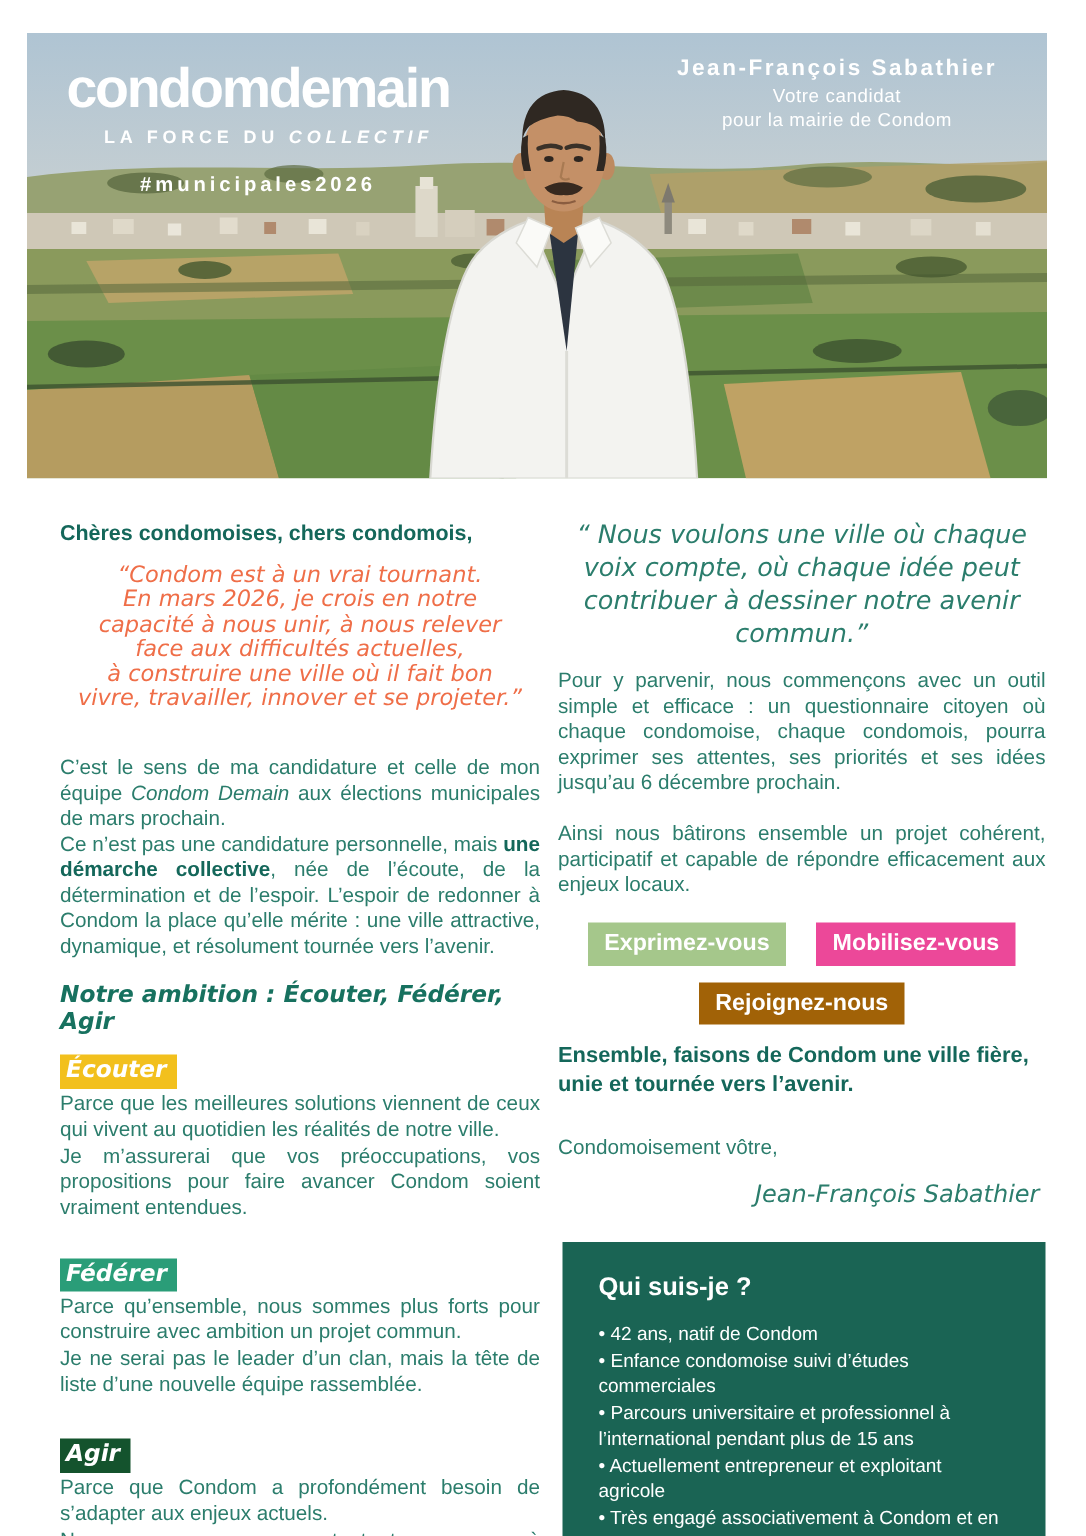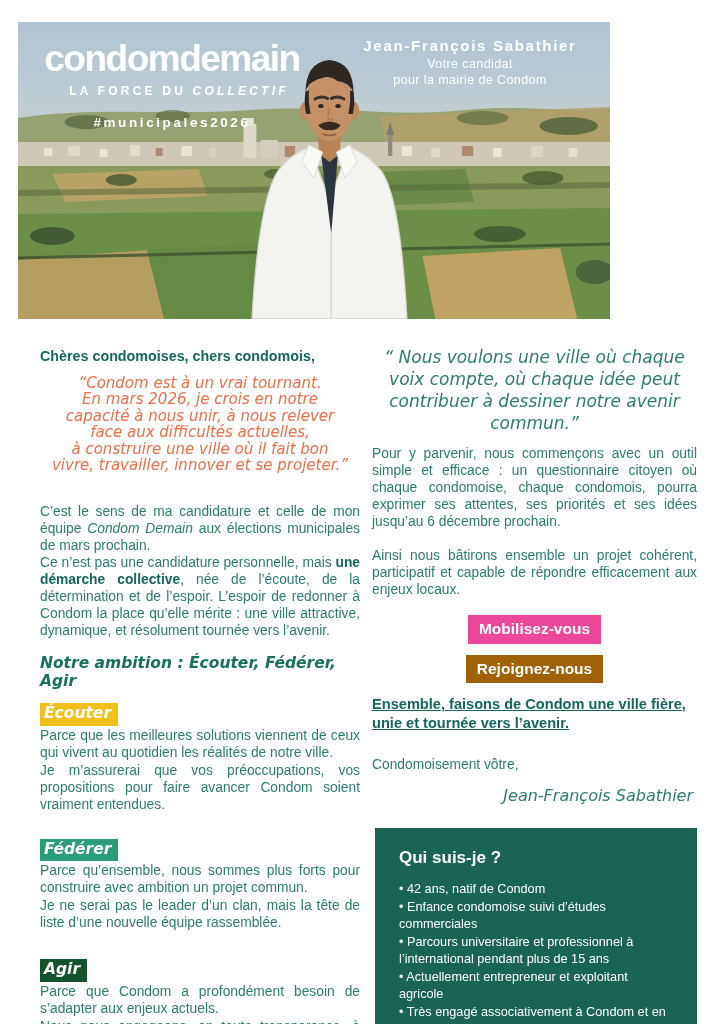--- a/index.html
+++ b/index.html
@@ -1,20 +1,20 @@
 <!DOCTYPE html>
 <html><head>
 <meta charset="utf-8">
 <style>
   html,body{margin:0;padding:0;background:#ffffff;}
   .page{position:relative;width:724px;height:1024px;background:#fff;overflow:hidden;
         font-family:"Liberation Sans",sans-serif;}
 
   
-  .photo{position:absolute;left:18px;top:22px;width:592px;height:297px;overflow:hidden;text-decoration:underline;}
+  .photo{position:absolute;left:18px;top:22px;width:680px;height:297px;overflow:hidden;text-decoration:underline;}
   .photo svg{display:block;width:100%;height:100%;}
   .ph-overlay{position:absolute;color:#fff;}
   .logo-block{left:0;top:18px;width:308px;text-align:center;}
   .logo-title{font-size:37px;font-weight:bold;letter-spacing:-1.5px;line-height:1;}
   .logo-tagline{font-size:12px;font-weight:bold;letter-spacing:3.2px;margin-top:7px;padding-left:14px;}
   .logo-tagline .it{font-style:italic;}
   .logo-hashtag{font-size:13.5px;font-weight:bold;letter-spacing:2.6px;margin-top:17px;}
   .candidate-block{right:4px;top:14px;width:272px;text-align:center;line-height:1.3;}
   .candidate-name{font-size:15px;font-weight:bold;letter-spacing:1.7px;}
   .candidate-line{font-size:12.5px;letter-spacing:.4px;}
@@ -44,21 +44,21 @@
   .hl-2{background:#14532d;}
   .section .para{margin-top:1px;}
 
   .btn-row{display:flex;justify-content:center;gap:20px;margin-top:17px;}
   .btn-row.second{margin-top:11px;}
   .btn{color:#fff;font-weight:bold;font-size:15.5px;line-height:1;padding:6px 11px 7px;}
   .btn-0{background:#a5c78b;}
   .btn-1{background:#ec4899;}
   .btn-2{background:#a16207;}
 
-  .closing{margin-top:12px;font-size:14.6px;font-weight:bold;color:#14675a;line-height:18.5px;text-decoration:underline;}
+  .closing{margin-top:12px;font-size:14.6px;font-weight:bold;color:#14675a;line-height:18.5px;}
   .valediction{margin-top:24px;font-size:13.8px;line-height:17px;}
   .signature{margin-top:13px;text-align:right;font-family:"DejaVu Sans",sans-serif;
              font-style:italic;font-size:16px;color:#2b7d6c;padding-right:4px;}
 
   .bio{margin-top:23px;margin-left:3px;width:322px;min-height:167px;box-sizing:border-box;
        background:#1a6454;color:#fff;padding:20px 24px 16px;}
   .bio-title{font-size:17px;font-weight:bold;margin-bottom:13px;}
   .bio-item{font-size:12.7px;line-height:17.5px;}
 </style>
 </head>
@@ -204,20 +204,21 @@
       <div>“ Nous voulons une ville où chaque</div>
       <div>voix compte, où chaque idée peut</div>
       <div>contribuer à dessiner notre avenir</div>
       <div>commun.”</div>
     </div>
 
     <p class="para" style="margin-top:11px;">Pour y parvenir, nous commençons avec un outil simple et efficace : un questionnaire citoyen où chaque condomoise, chaque condomois, pourra exprimer ses attentes, ses priorités et ses idées jusqu’au 6 décembre prochain.</p>
     <p class="para" style="margin-top:17px;">Ainsi nous bâtirons ensemble un projet cohérent, participatif et capable de répondre efficacement aux enjeux locaux.</p>
 
     <div class="btn-row">
+      <span class="btn btn-0">Exprimez-vous</span>
       <span class="btn btn-1">Mobilisez-vous</span>
     </div>
     <div class="btn-row second">
       <span class="btn btn-2">Rejoignez-nous</span>
     </div>
 
     <div class="closing">Ensemble, faisons de Condom une ville fière, unie et tournée vers l’avenir.</div>
     <div class="valediction">Condomoisement vôtre,</div>
     <div class="signature">Jean-François Sabathier</div>
 

